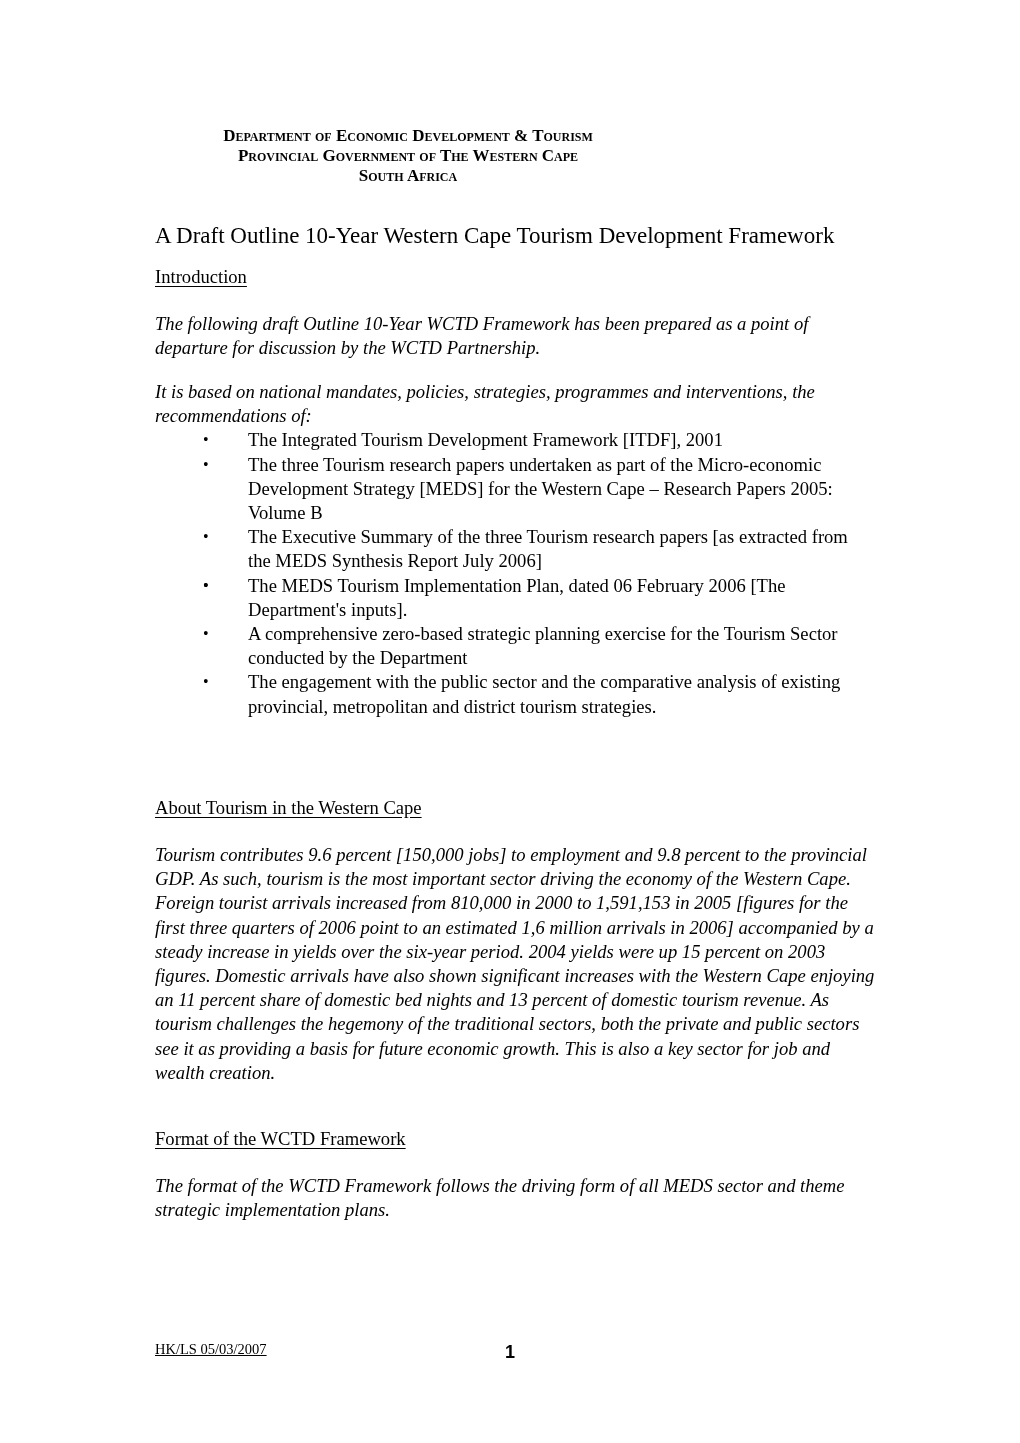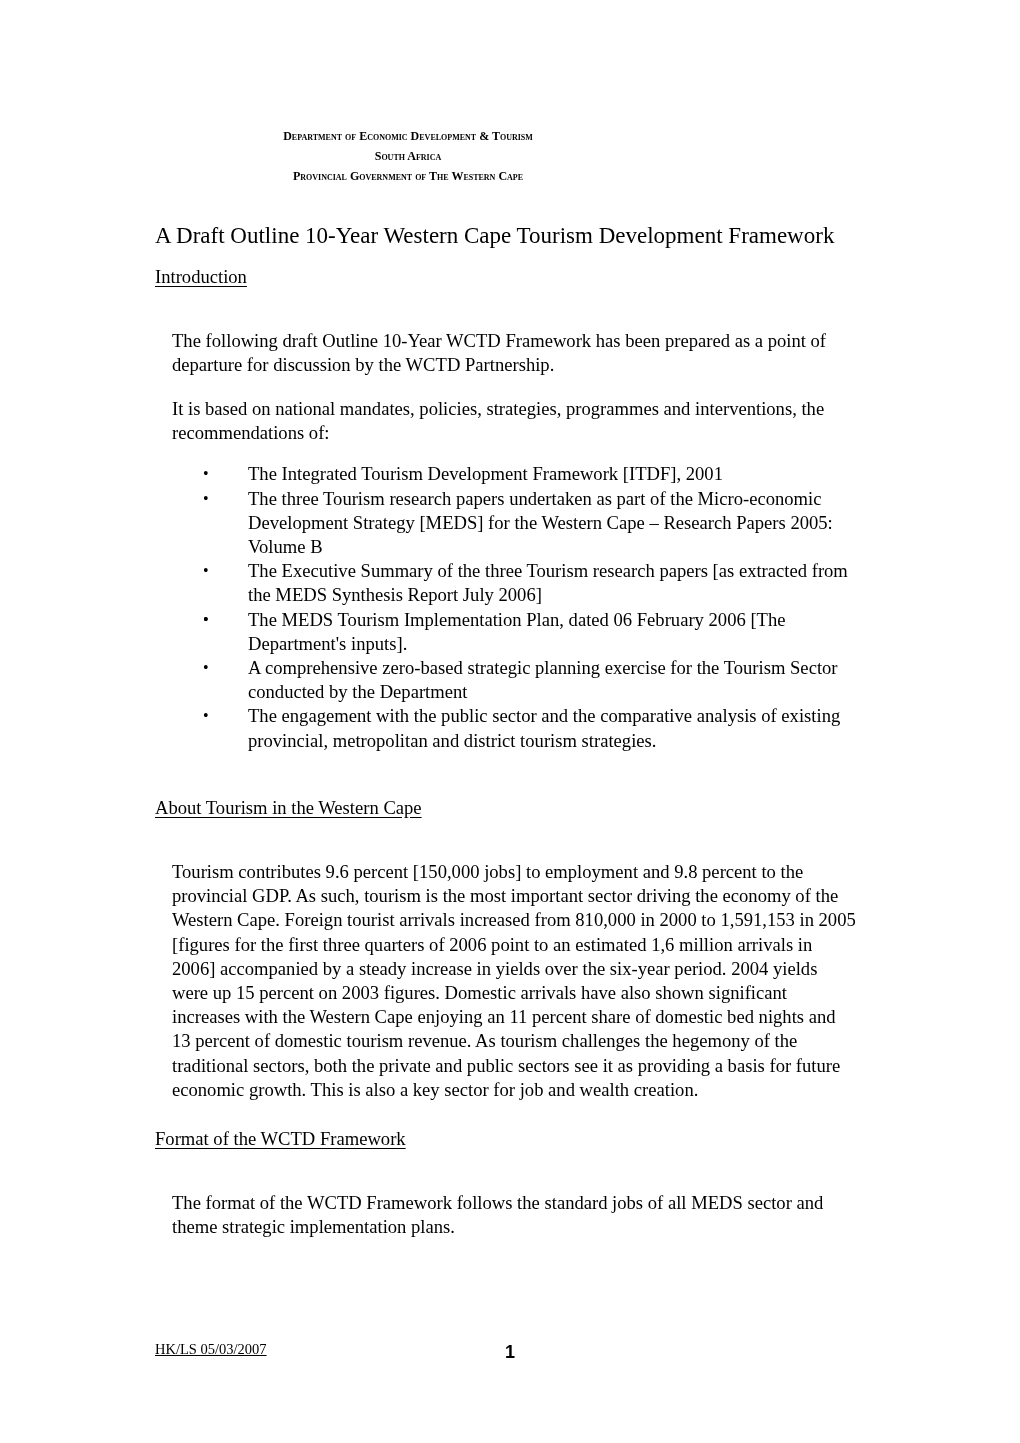--- a/index.html
+++ b/index.html
@@ -1,40 +1,40 @@
 <!DOCTYPE html>
 <html><head>
 <meta charset="utf-8">
 <style>
   html, body { margin: 0; padding: 0; background: #ffffff; }
   body { width: 1020px; height: 1443px; position: relative; overflow: hidden;
          font-family: "Liberation Serif", "DejaVu Serif", serif; color: #000; }
   .page { position: absolute; left: 0; top: 0; width: 1020px; height: 1443px; }
   .header { position: absolute; left: 0; top: 126px; width: 816px; text-align: center;
-            font-weight: bold; font-variant: small-caps; font-size: 12px; line-height: 20px; }
+            font-weight: bold; font-variant: small-caps; font-size: 17px; line-height: 20px; }
   .header div { margin: 0; }
   .body-text { position: absolute; left: 155px; width: 720px; font-size: 18.6px; line-height: 24.2px; }
   .title { position: absolute; left: 155px; top: 224px; font-weight: normal; font-size: 23px; line-height: 24px; white-space: nowrap; }
   .section-heading { position: absolute; left: 155px; font-size: 18.6px; line-height: 24px; text-decoration: underline; text-underline-offset: 3px; white-space: nowrap; }
-  p { margin: 17px; }
+  p { margin: 0; font-style: italic; }
   ul.bullets { list-style: none; margin: 0; padding: 0; }
   ul.bullets li { position: relative; padding-left: 93px; margin: 0; }
   ul.bullets li .bullet { position: absolute; left: 48px; top: 0; font-size: 16px; }
   .footer-left { position: absolute; left: 155px; top: 1340px; font-size: 14.5px; line-height: 18px; white-space: nowrap; text-decoration: underline; }
   .footer-page { position: absolute; left: 505px; top: 1341px; font-family: "Liberation Sans", "DejaVu Sans", sans-serif; font-weight: bold; font-size: 18px; line-height: 22px; }
 </style>
 </head>
 <body>
 
 <div class="page">
 
   <div class="header">
     <div>Department of Economic Development &amp; Tourism</div>
+    <div>Provincial Government of The Western Cape</div>
     <div>South Africa</div>
-    <div>Provincial Government of The Western Cape</div>
   </div>
 
   <div class="title">A Draft Outline 10-Year Western Cape Tourism Development Framework</div>
 
   <div class="section-heading" style="top:265px;text-align:center;">Introduction</div>
 
   <div class="body-text" style="top:312px;">
     <p>The following draft Outline 10-Year WCTD Framework has been prepared as a point of departure for discussion by the WCTD Partnership.</p>
   </div>
 
@@ -73,19 +73,19 @@
 
   <div class="section-heading" style="top:796px;">About Tourism in the Western Cape</div>
 
   <div class="body-text" style="top:843px;">
     <p>Tourism contributes 9.6 percent [150,000 jobs] to employment and 9.8 percent to the provincial GDP. As such, tourism is the most important sector driving the economy of the Western Cape. Foreign tourist arrivals increased from 810,000 in 2000 to 1,591,153 in 2005 [figures for the first three quarters of 2006 point to an estimated 1,6 million arrivals in 2006] accompanied by a steady increase in yields over the six-year period. 2004 yields were up 15 percent on 2003 figures. Domestic arrivals have also shown significant increases with the Western Cape enjoying an 11 percent share of domestic bed nights and 13 percent of domestic tourism revenue. As tourism challenges the hegemony of the traditional sectors, both the private and public sectors see it as providing a basis for future economic growth. This is also a key sector for job and wealth creation.</p>
   </div>
 
   <div class="section-heading" style="top:1127px;">Format of the WCTD Framework</div>
 
   <div class="body-text" style="top:1174px;">
-    <p>The format of the WCTD Framework follows the standard jobs of all MEDS sector and theme strategic implementation plans.</p>
+    <p>The format of the WCTD Framework follows the driving form of all MEDS sector and theme strategic implementation plans.</p>
   </div>
 
   <div class="footer-left">HK/LS 05/03/2007</div>
   <div class="footer-page">1</div>
 
 </div>
 
 </body></html>

